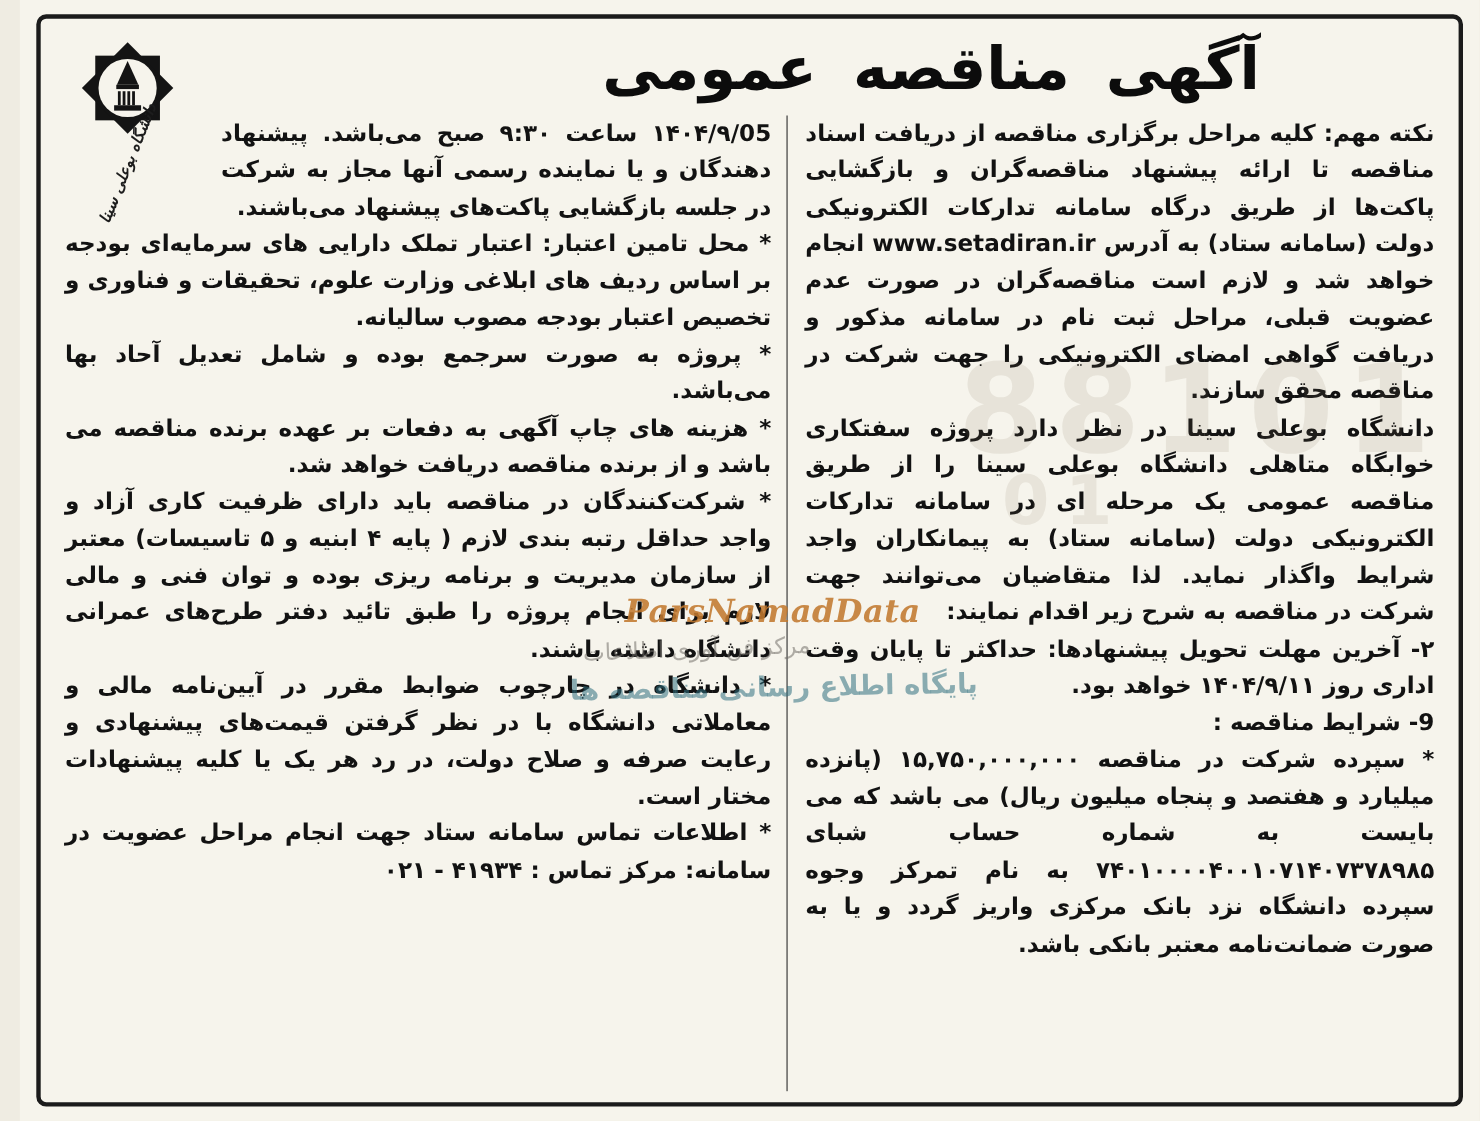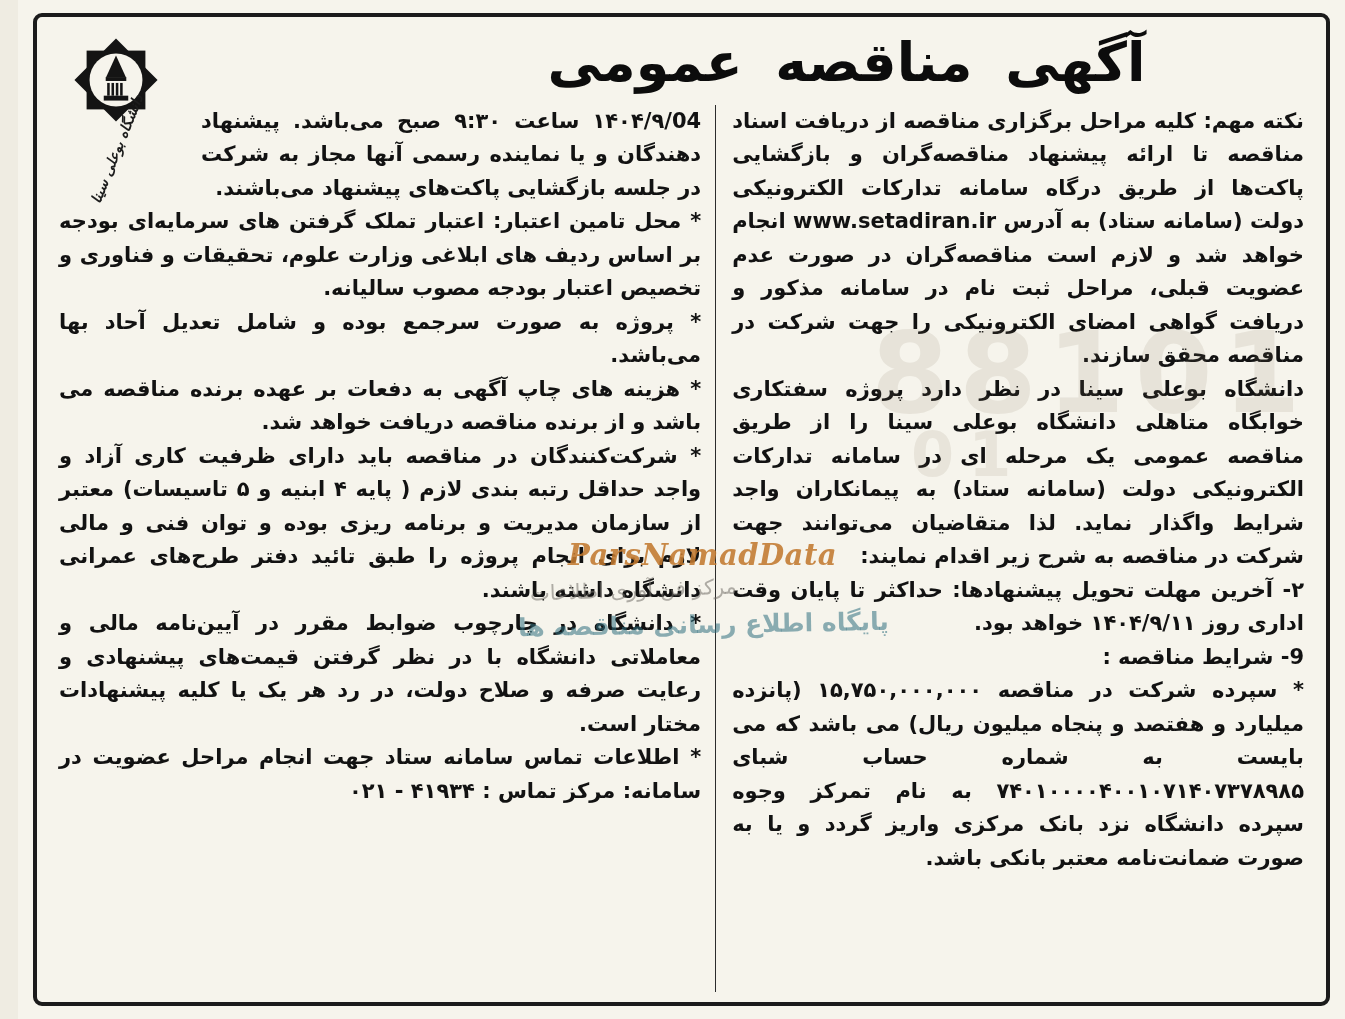--- a/index.html
+++ b/index.html
@@ -133,22 +133,22 @@
         <p>نکته مهم: کلیه مراحل برگزاری مناقصه از دریافت اسناد مناقصه تا ارائه پیشنهاد مناقصه‌گران و بازگشایی پاکت‌ها از طریق درگاه سامانه تدارکات الکترونیکی دولت (سامانه ستاد) به آدرس www.setadiran.ir انجام خواهد شد و لازم است مناقصه‌گران در صورت عدم عضویت قبلی، مراحل ثبت نام در سامانه مذکور و دریافت گواهی امضای الکترونیکی را جهت شرکت در مناقصه محقق سازند.</p>
         <p>دانشگاه بوعلی سینا در نظر دارد پروژه سفتکاری خوابگاه متاهلی دانشگاه بوعلی سینا را از طریق مناقصه عمومی یک مرحله ای در سامانه تدارکات الکترونیکی دولت (سامانه ستاد) به پیمانکاران واجد شرایط واگذار نماید. لذا متقاضیان می‌توانند جهت شرکت در مناقصه به شرح زیر اقدام نمایند:</p>
         <p>۲- آخرین مهلت تحویل پیشنهادها: حداکثر تا پایان وقت اداری روز ۱۴۰۴/۹/۱۱ خواهد بود.</p>
         <p>9- شرایط مناقصه :</p>
         <p>* سپرده شرکت در مناقصه ۱۵,۷۵۰,۰۰۰,۰۰۰ (پانزده میلیارد و هفتصد و پنجاه میلیون ریال) می باشد که می بایست به شماره حساب شبای ۷۴۰۱۰۰۰۰۴۰۰۱۰۷۱۴۰۷۳۷۸۹۸۵ به نام تمرکز وجوه سپرده دانشگاه نزد بانک مرکزی واریز گردد و یا به صورت ضمانت‌نامه معتبر بانکی باشد.</p>
 
       </div>
 
       <div class="col col-left">
         <div class="logo-spacer"></div>
-        <p>۱۴۰۴/۹/04 ساعت ۹:۳۰ صبح می‌باشد. پیشنهاد دهندگان و یا نماینده رسمی آنها مجاز به شرکت در جلسه بازگشایی پاکت‌های پیشنهاد می‌باشند.</p>
-        <p>* محل تامین اعتبار: اعتبار تملک گرفتن های سرمایه‌ای بودجه بر اساس ردیف های ابلاغی وزارت علوم، تحقیقات و فناوری و تخصیص اعتبار بودجه مصوب سالیانه.</p>
+        <p>۱۴۰۴/۹/05 ساعت ۹:۳۰ صبح می‌باشد. پیشنهاد دهندگان و یا نماینده رسمی آنها مجاز به شرکت در جلسه بازگشایی پاکت‌های پیشنهاد می‌باشند.</p>
+        <p>* محل تامین اعتبار: اعتبار تملک دارایی های سرمایه‌ای بودجه بر اساس ردیف های ابلاغی وزارت علوم، تحقیقات و فناوری و تخصیص اعتبار بودجه مصوب سالیانه.</p>
         <p>* پروژه به صورت سرجمع بوده و شامل تعدیل آحاد بها می‌باشد.</p>
         <p>* هزینه های چاپ آگهی به دفعات بر عهده برنده مناقصه می باشد و از برنده مناقصه دریافت خواهد شد.</p>
         <p>* شرکت‌کنندگان در مناقصه باید دارای ظرفیت کاری آزاد و واجد حداقل رتبه بندی لازم ( پایه ۴ ابنیه و ۵ تاسیسات) معتبر از سازمان مدیریت و برنامه ریزی بوده و توان فنی و مالی لازم برای انجام پروژه را طبق تائید دفتر طرح‌های عمرانی دانشگاه داشته باشند.</p>
         <p>* دانشگاه در چارچوب ضوابط مقرر در آیین‌نامه مالی و معاملاتی دانشگاه با در نظر گرفتن قیمت‌های پیشنهادی و رعایت صرفه و صلاح دولت، در رد هر یک یا کلیه پیشنهادات مختار است.</p>
         <p>* اطلاعات تماس سامانه ستاد جهت انجام مراحل عضویت در سامانه: مرکز تماس : ۴۱۹۳۴ - ۰۲۱</p>
       </div>
 
     </div>
   </div>
 

